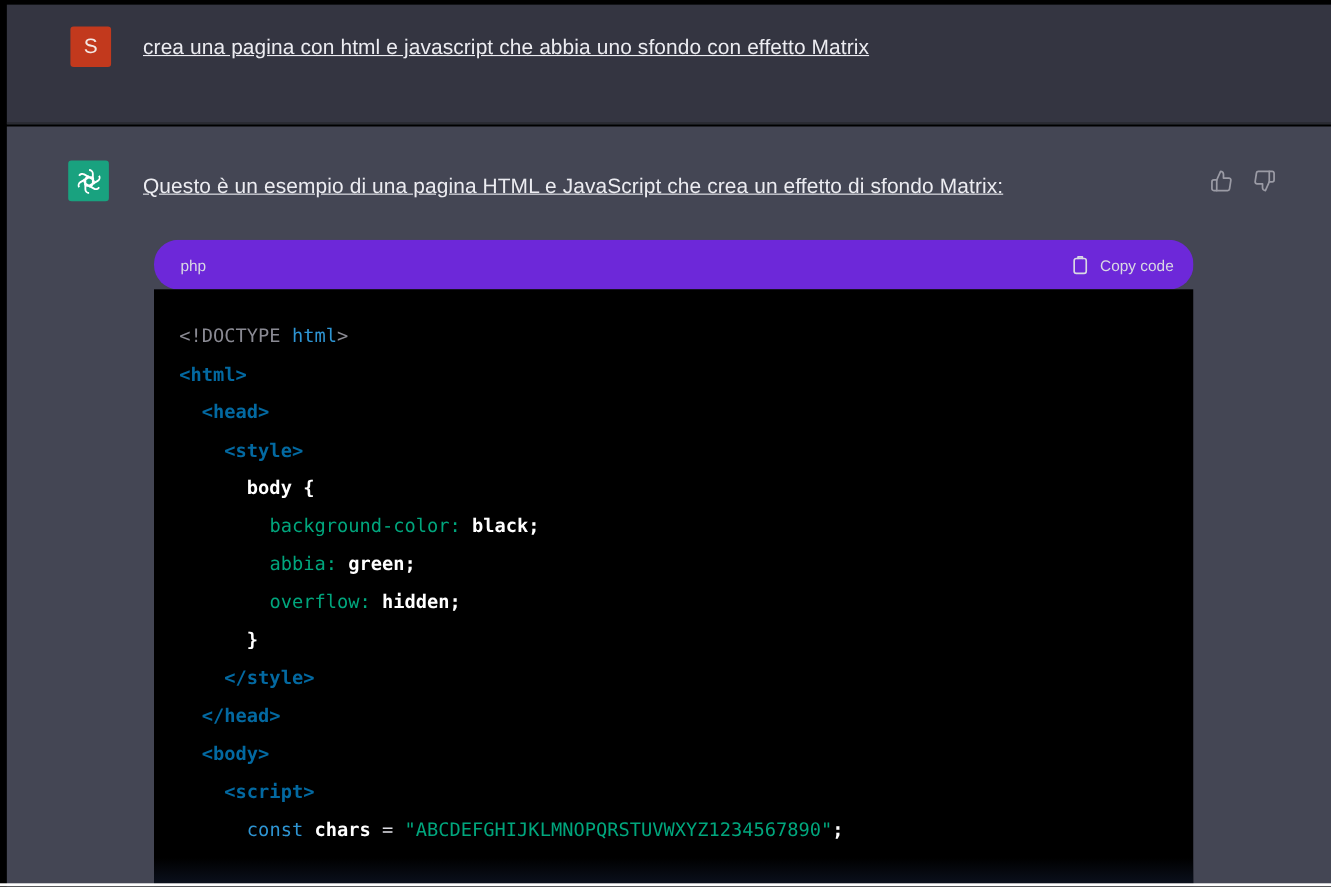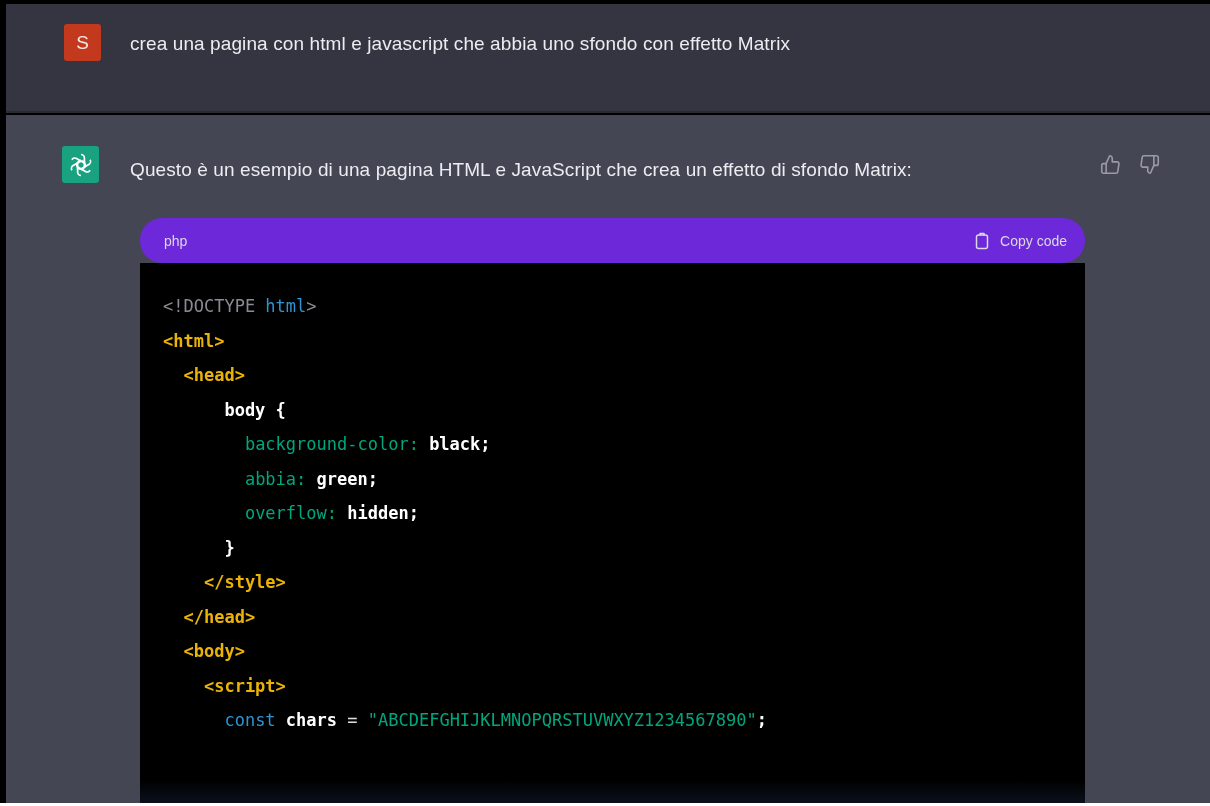--- a/index.html
+++ b/index.html
@@ -27,21 +27,21 @@
 
   .avatar {
     position:absolute; width:37px; height:37px; border-radius:3px;
     display:flex; align-items:center; justify-content:center;
   }
   .avatar-user { left:58px; top:20px; background:#c2391d; color:#f3e8e4; font-size:19px; }
   .avatar-assistant { left:56px; top:31px; background:#19a27f; }
 
   .msg-text {
     position:absolute; left:124px;
-    color:#ececf1; font-size:19px; line-height:28px; letter-spacing:0.1px;
+    color:#ececf1; font-size:19px; line-height:28px; letter-spacing:0.1px;text-decoration:underline;
   }
   .user-row .msg-text { top:26px; right:180px; }
   .assistant-row .msg-text { top:41px; right:204px; }
 
   .feedback {
     position:absolute; top:39px; left:1094px;
     display:flex; gap:18px; color:#9b9ba5;
   }
   .feedback svg { display:block; cursor:pointer; }
 
@@ -66,21 +66,21 @@
   .code-body {
     flex:1; background:#000;
     position:relative;
     padding:26px 24px 0 23px;
     font-family:"DejaVu Sans Mono", monospace;
     font-size:17px;
   }
   .code-line { white-space:pre; line-height:34.5px; height:34.5px; }
   .tok-meta  { color:#8a8a93; }
   .tok-kw    { color:#2e95d3;margin-top:12px; }
-  .tok-tag   { color:#eab308; font-weight:bold; }
+  .tok-tag   { color:#0369a1; font-weight:bold; }
   .tok-attr  { color:#00a67d; }
   .tok-val   { color:#ffffff; font-weight:bold; }
   .tok-str   { color:#00a67d; }
   .tok-plain { color:#dddde3; }
   .tok-plainb{ color:#ffffff; font-weight:bold; }
   .code-fade {
     position:absolute; left:0; right:0; bottom:0; height:28px;
     background:linear-gradient(180deg, rgba(13,19,34,0) 0%, #0d1322 100%);
     pointer-events:none;
   }
@@ -137,20 +137,21 @@
           <rect x="1.5" y="3" width="11" height="13.5" rx="2"></rect>
           <path d="M5 3 V1.5 h4 V3" stroke-linecap="round"></path>
         </svg>
         <span>Copy code</span>
       </button>
     </div>
     <div class="code-body">
       <div class="code-line"><span class="tok-meta">&lt;!DOCTYPE </span><span class="tok-kw">html</span><span class="tok-meta">&gt;</span></div>
         <div class="code-line"><span class="tok-tag">&lt;html&gt;</span></div>
         <div class="code-line"><span class="tok-tag">  &lt;head&gt;</span></div>
+        <div class="code-line"><span class="tok-tag">    &lt;style&gt;</span></div>
         <div class="code-line"><span class="tok-plainb">      body {</span></div>
         <div class="code-line"><span class="tok-plain">        </span><span class="tok-attr">background-color:</span><span class="tok-val"> black;</span></div>
         <div class="code-line"><span class="tok-plain">        </span><span class="tok-attr">abbia:</span><span class="tok-val"> green;</span></div>
         <div class="code-line"><span class="tok-plain">        </span><span class="tok-attr">overflow:</span><span class="tok-val"> hidden;</span></div>
         <div class="code-line"><span class="tok-plainb">      }</span></div>
         <div class="code-line"><span class="tok-tag">    &lt;/style&gt;</span></div>
         <div class="code-line"><span class="tok-tag">  &lt;/head&gt;</span></div>
         <div class="code-line"><span class="tok-tag">  &lt;body&gt;</span></div>
         <div class="code-line"><span class="tok-tag">    &lt;script&gt;</span></div>
         <div class="code-line"><span class="tok-plain">      </span><span class="tok-kw">const</span><span class="tok-plainb"> chars</span><span class="tok-plain"> = </span><span class="tok-str">"ABCDEFGHIJKLMNOPQRSTUVWXYZ1234567890"</span><span class="tok-plainb">;</span></div>

